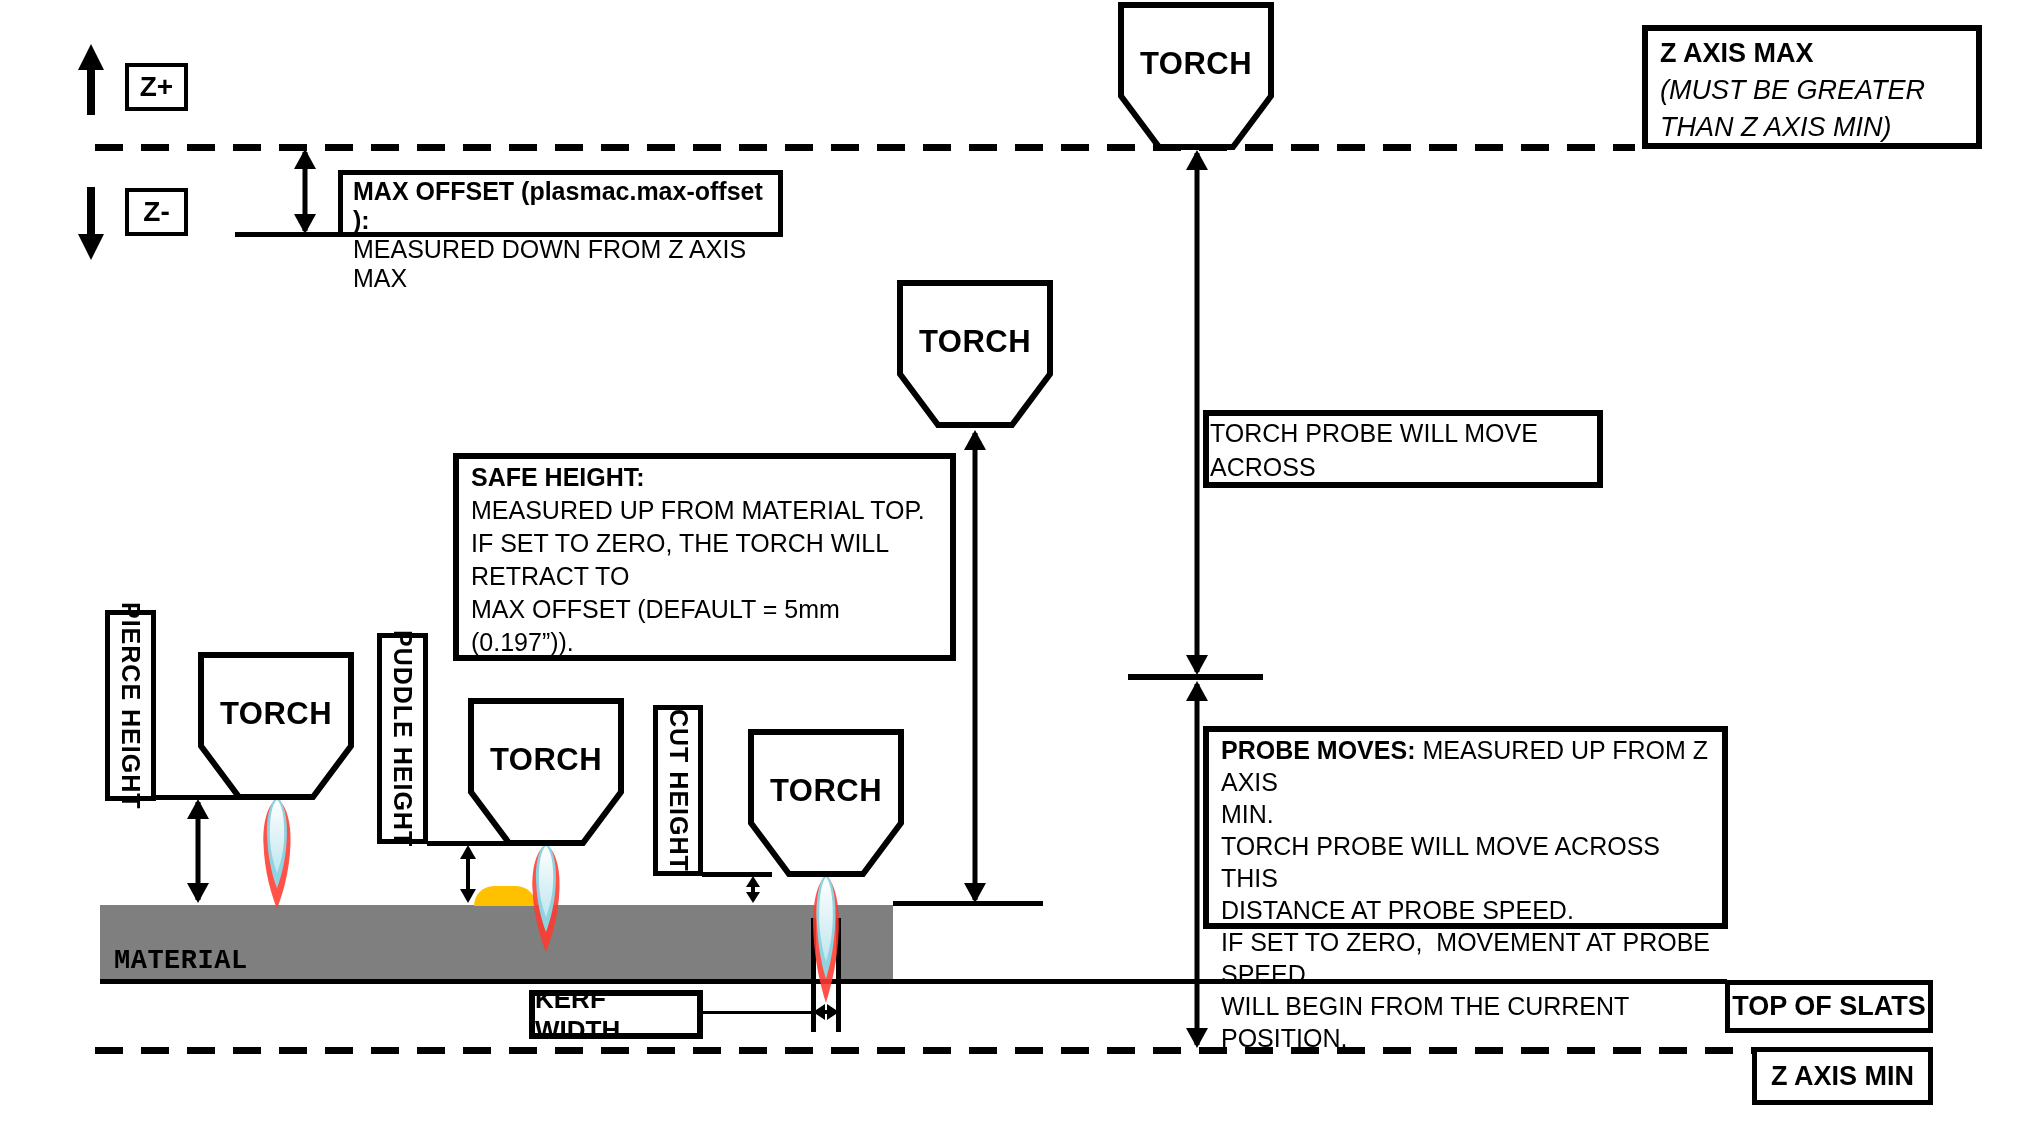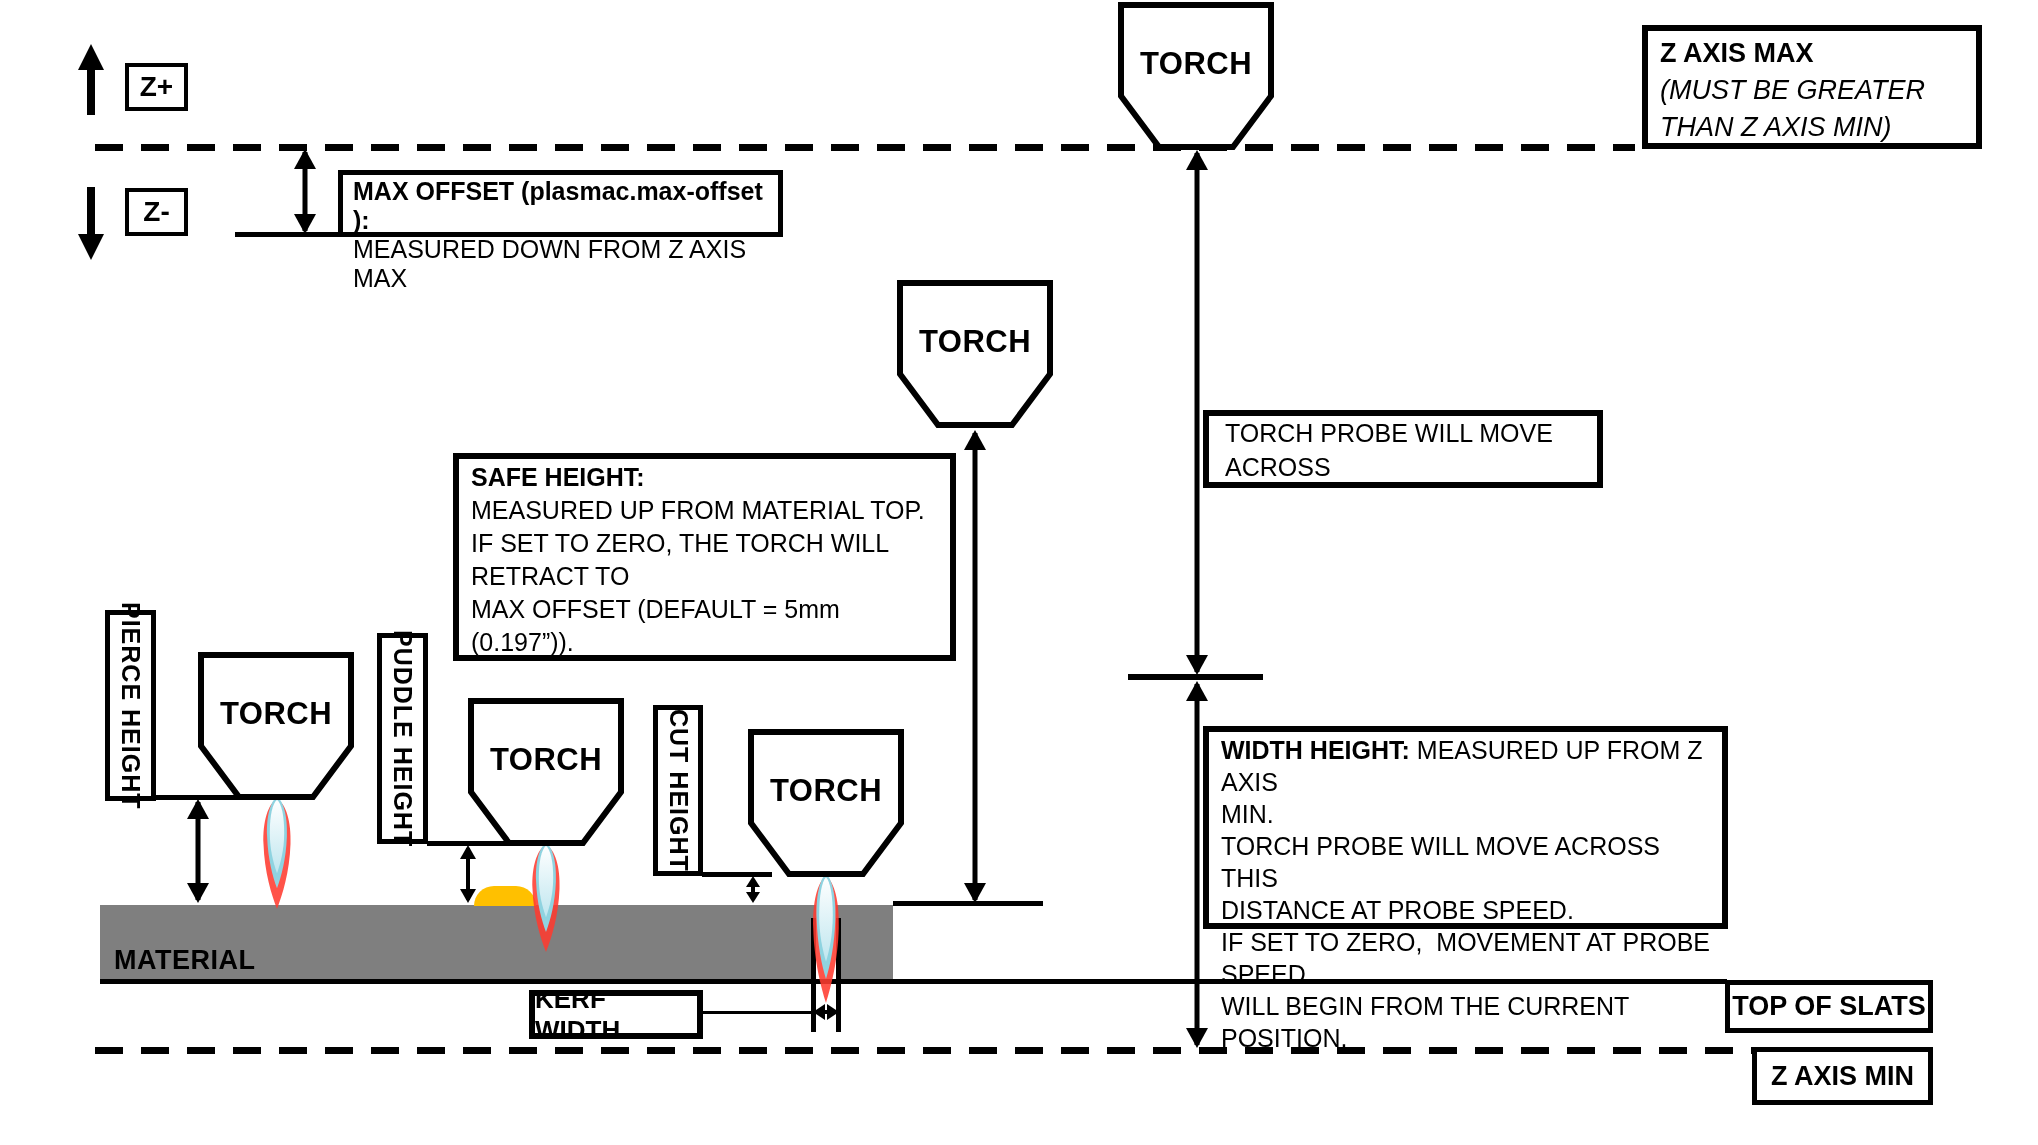--- a/index.html
+++ b/index.html
@@ -1,18 +1,18 @@
 <!DOCTYPE html>
 <html><head>
 <meta charset="utf-8">
 <style>
   html,body{margin:0;padding:0;background:#ffffff;}
   #canvas{position:relative;width:2038px;height:1145px;background:#ffffff;overflow:hidden;
           font-family:"Liberation Sans",sans-serif;color:#000;}
-  .abs{position:absolute;}
+  .abs{position:absolute;font-family:Liberation Mono, monospace;}
   .hline{position:absolute;background:#000;height:5px;z-index:3;}
   .vline{position:absolute;background:#000;width:5px;z-index:3;}
   .dashed{position:absolute;height:7px;z-index:1;
           background:repeating-linear-gradient(90deg,#000 0 28px,transparent 28px 46px);}
   .box{position:absolute;background:#fff;border:5px solid #000;box-sizing:border-box;z-index:7;}
   .center{display:flex;align-items:center;justify-content:center;}
   .callout{font-size:25px;line-height:33px;padding:4px 12px;}
   .callout b{font-weight:bold;}
   .italic{font-style:italic;}
   .bold{font-weight:bold;}
@@ -116,26 +116,26 @@
       <div class="shaft"></div>
       <div class="hdn"></div>
   </div>
   <div class="hline" style="left:1128px;top:674px;width:135px;height:6px;"></div>
   <div class="varrow" style="left:1183px;top:681px;width:28px;height:367px;">
     <div class="hup"></div>
       <div class="shaft"></div>
       <div class="hdn"></div>
   </div>
 
-  <div class="box callout" style="left:1203px;top:410px;width:400px;height:78px;border-width:6px;font-size:25px;line-height:34px;padding:0 16px;">
+  <div class="box callout" style="left:1203px;top:410px;width:400px;height:78px;border-width:6px;font-size:25px;line-height:34px;padding:0 1px;">
     <div><span>TORCH PROBE WILL MOVE ACROSS</span></div>
   </div>
 
   <div class="box callout" style="left:1203px;top:726px;width:525px;height:203px;border-width:6px;font-size:25px;line-height:32px;padding:2px 12px;">
-    <div><b>WIDTH HEIGHT:</b><span> MEASURED UP FROM Z AXIS</span></div>
+    <div><b>PROBE MOVES:</b><span> MEASURED UP FROM Z AXIS</span></div>
     <div><span>MIN.</span></div>
     <div><span>TORCH PROBE WILL MOVE ACROSS THIS</span></div>
     <div><span>DISTANCE AT PROBE SPEED.</span></div>
     <div><span>IF SET TO ZERO,&nbsp; MOVEMENT AT PROBE SPEED</span></div>
     <div><span>WILL BEGIN FROM THE CURRENT POSITION.</span></div>
   </div>
 
   <div class="torch" style="left:897px;top:280px;">
     <svg width="156" height="148" viewBox="0 0 156 148">
       <polygon points="3,3 153,3 153,94 115,145 41,145 3,94" fill="#ffffff" stroke="#000000" stroke-width="6"></polygon>

